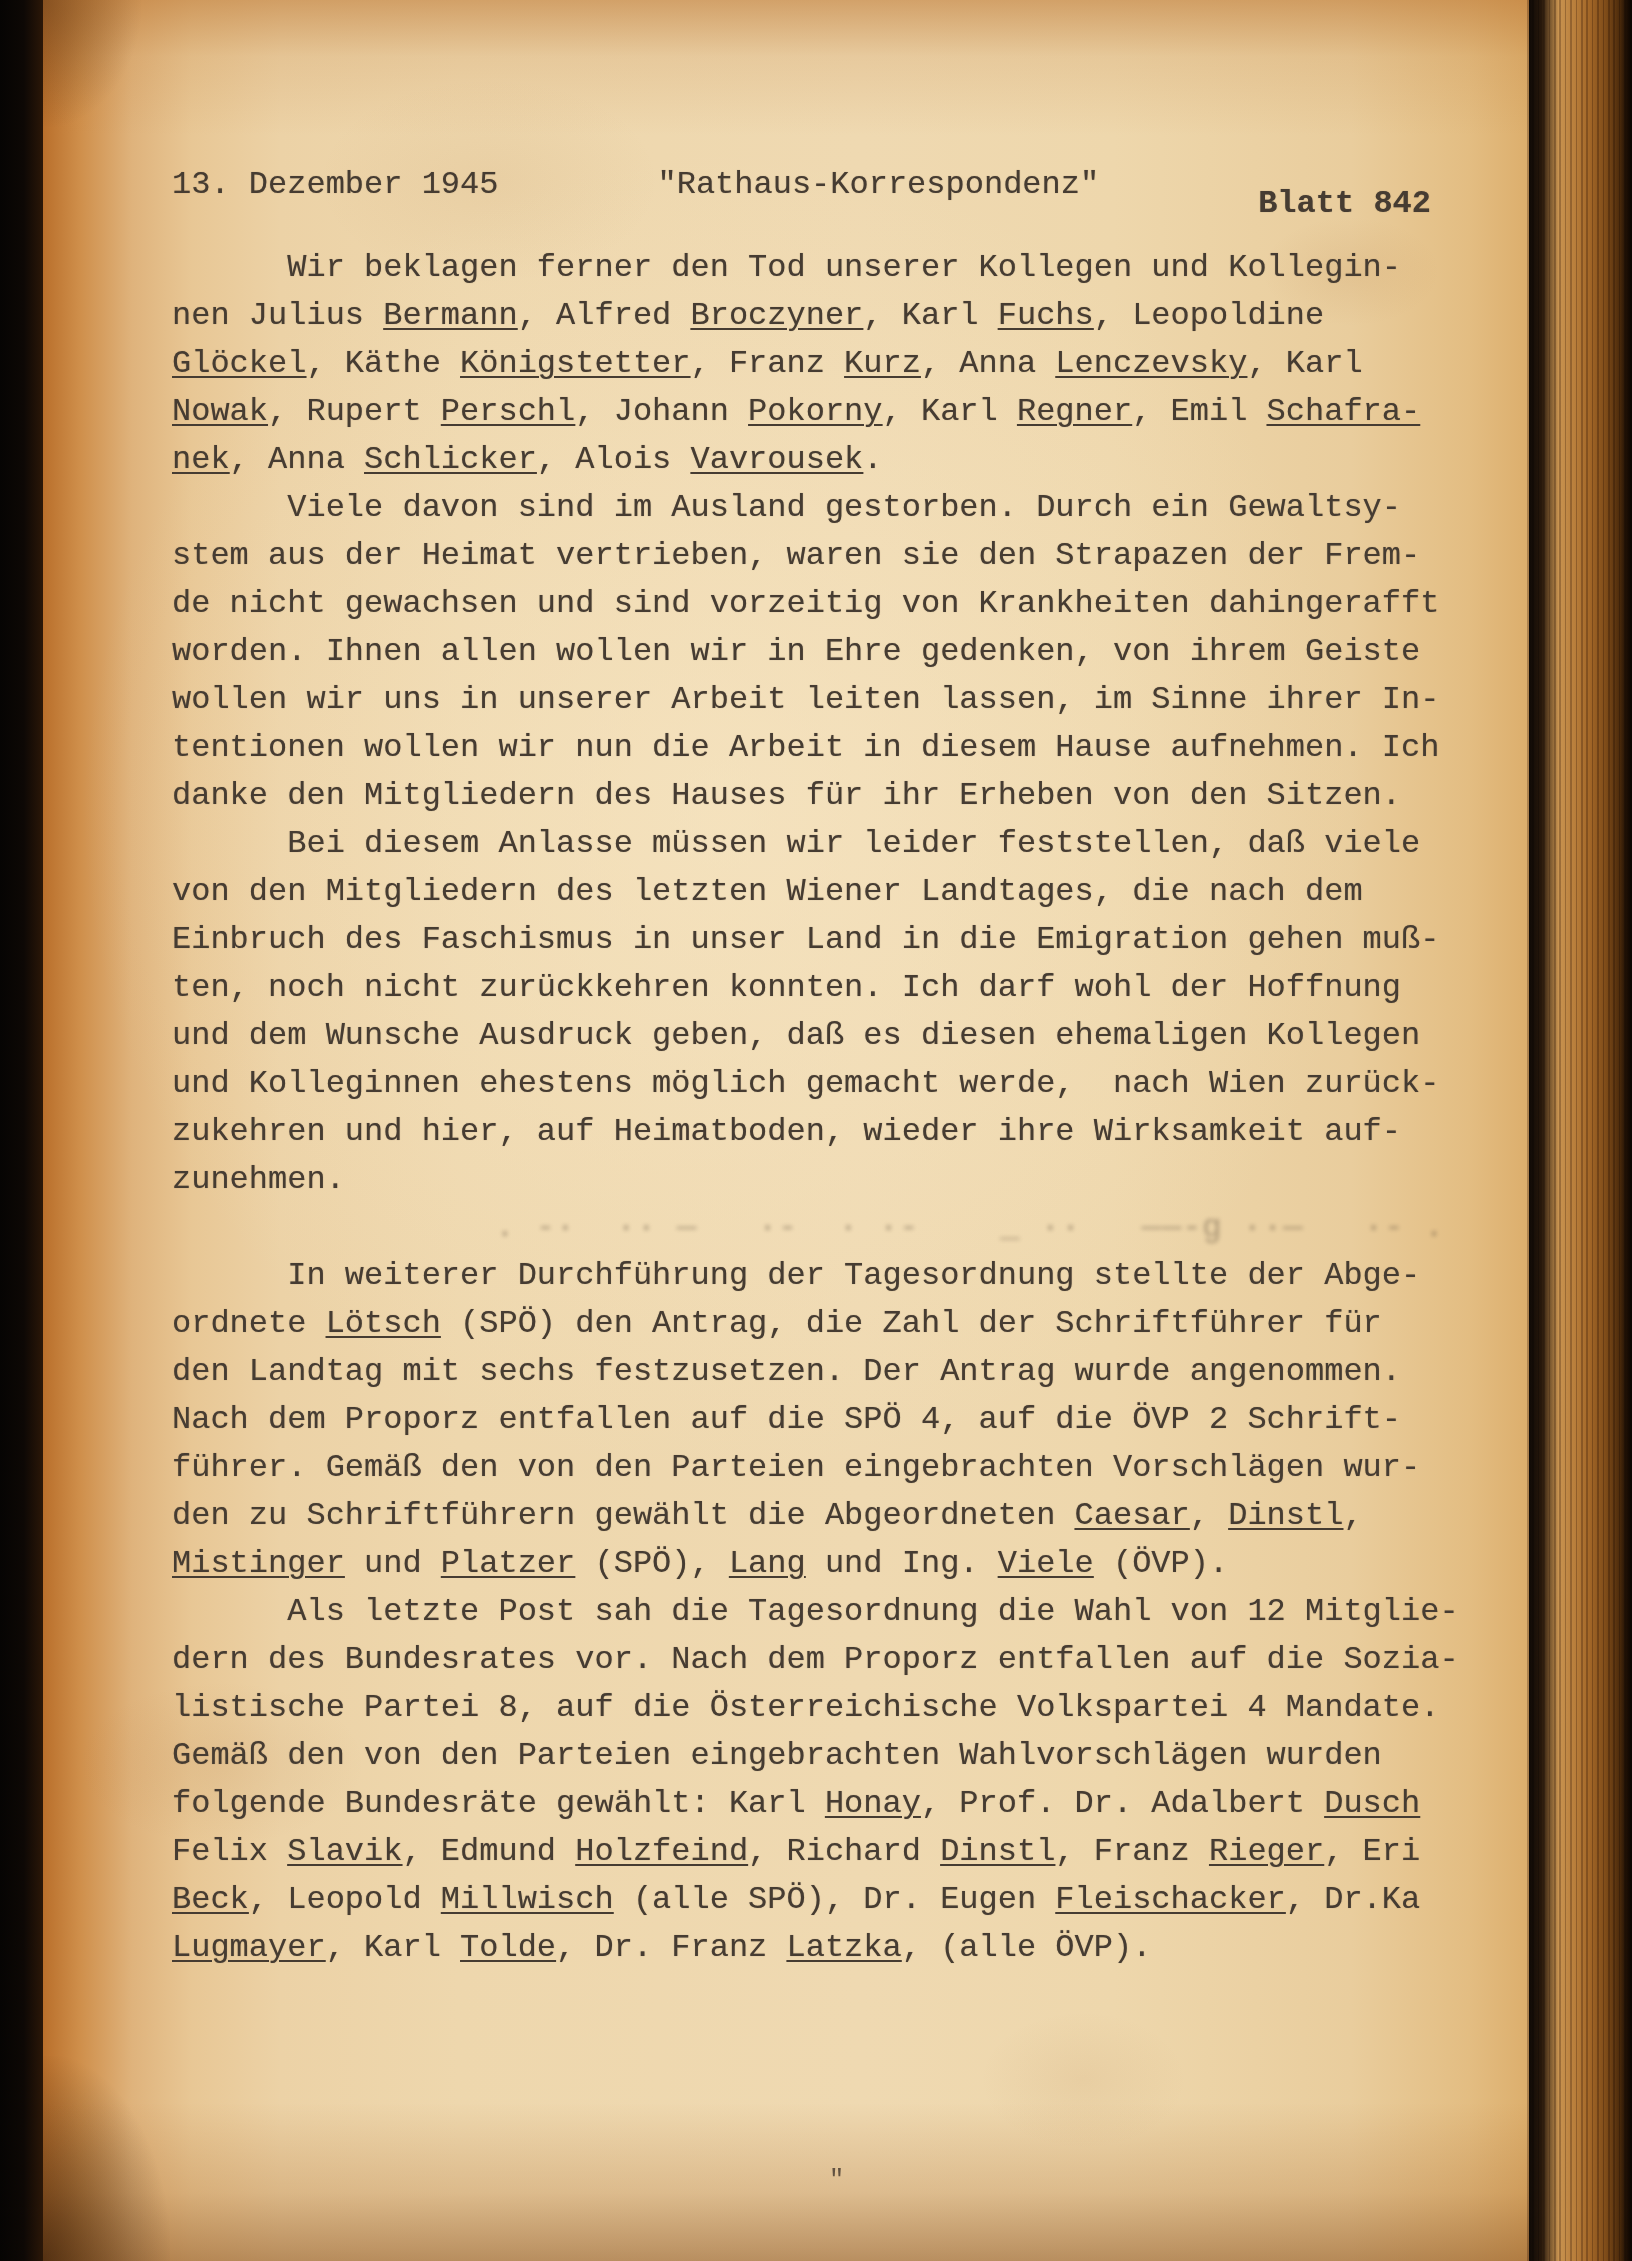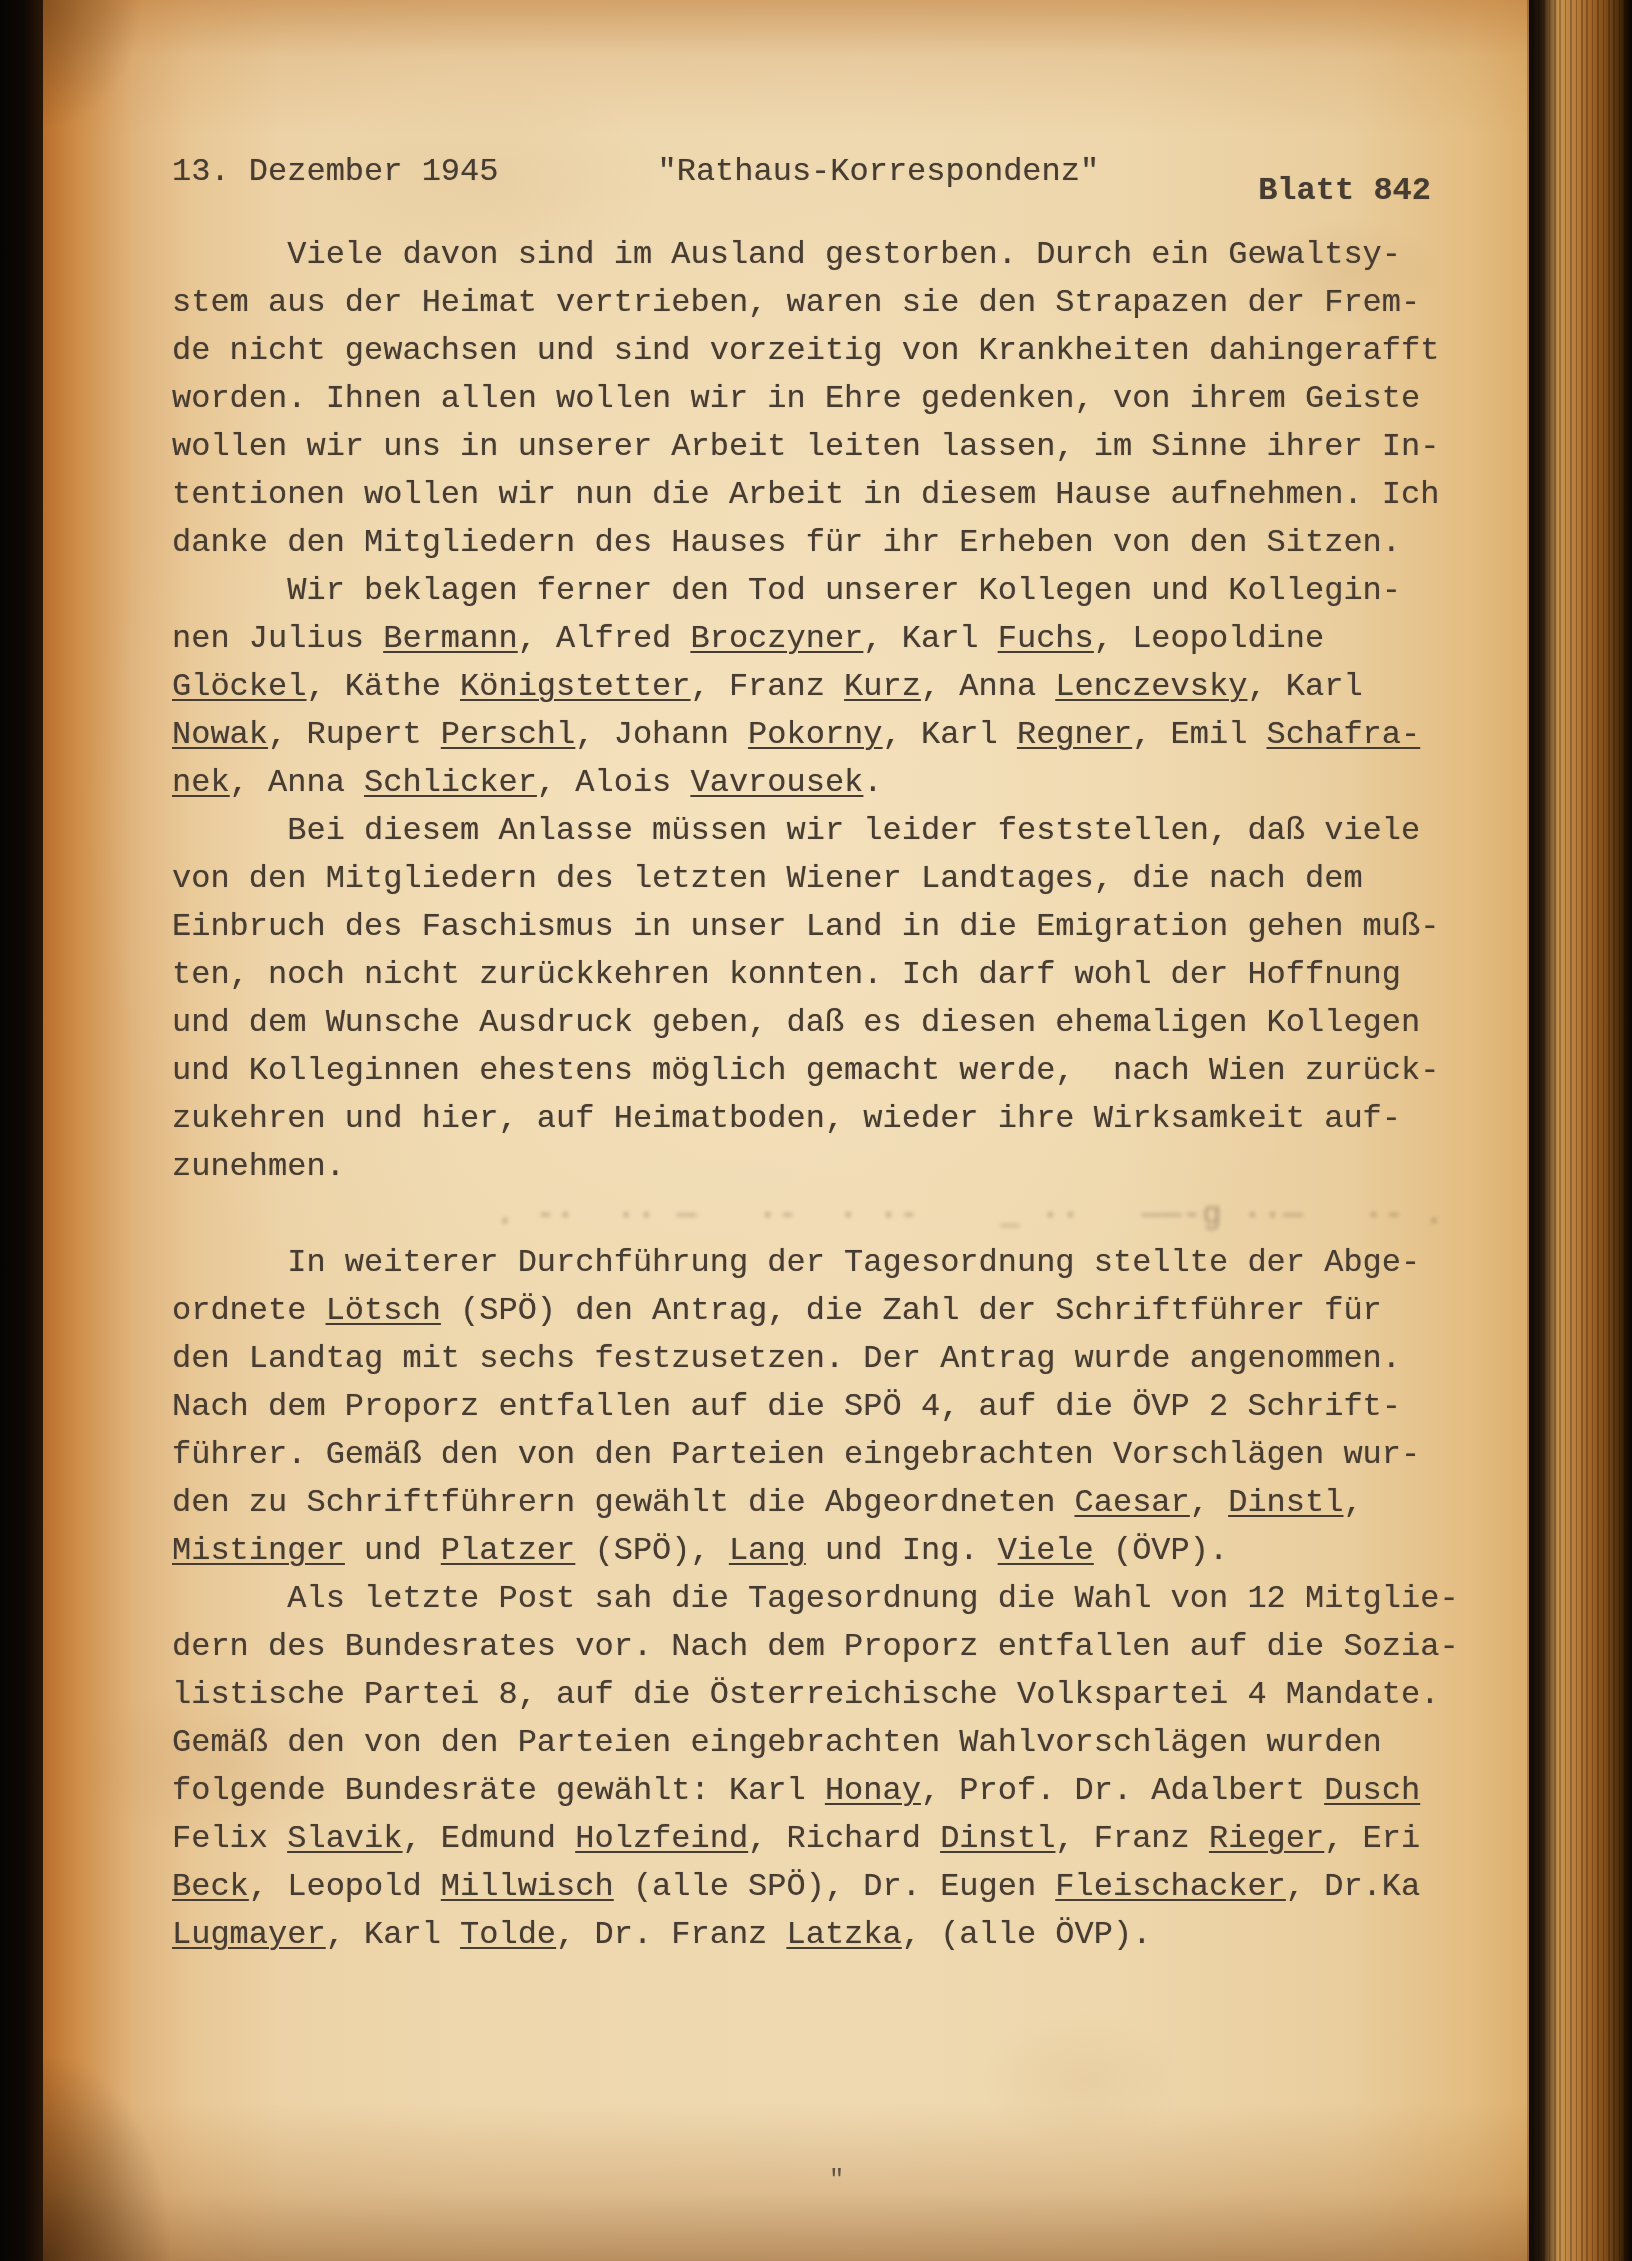--- a/index.html
+++ b/index.html
@@ -82,21 +82,21 @@
   .corner-tl {
     position: absolute;
     left: 43px; top: 0;
     width: 98px; height: 127px;
     background: radial-gradient(ellipse at 0% 0%, rgba(40,20,8,0.35), rgba(0,0,0,0) 72%);
     pointer-events: none;
   }
   
   .content {
     position: absolute;
-    left: 172px; top: 148px;
+    left: 172px; top: 161px;
     width: 1332px;
     color: #463c32;
     font-size: 32px;
     line-height: 48px;
     text-shadow: 0 0 1px rgba(70,58,45,0.45);
   }
   .header {
     display: flex;
     justify-content: space-between;
     align-items: flex-start;
@@ -140,32 +140,32 @@
   <div class="corner-bl"></div>
   <div class="stack"></div>
 
   <div class="content">
     <div class="header">
       <span class="date">13. Dezember 1945</span>
       <span class="title">"Rathaus-Korrespondenz"</span>
       <span class="sheet">Blatt 842</span>
     </div>
 
+    <p class="para"><span>      Wir beklagen ferner den Tod unserer Kollegen und Kollegin-
+nen Julius </span><span class="u">Bermann</span><span>, Alfred </span><span class="u">Broczyner</span><span>, Karl </span><span class="u">Fuchs</span><span>, Leopoldine
+</span><span class="u">Glöckel</span><span>, Käthe </span><span class="u">Königstetter</span><span>, Franz </span><span class="u">Kurz</span><span>, Anna </span><span class="u">Lenczevsky</span><span>, Karl
+</span><span class="u">Nowak</span><span>, Rupert </span><span class="u">Perschl</span><span>, Johann </span><span class="u">Pokorny</span><span>, Karl </span><span class="u">Regner</span><span>, Emil </span><span class="u">Schafra-</span><span>
+</span><span class="u">nek</span><span>, Anna </span><span class="u">Schlicker</span><span>, Alois </span><span class="u">Vavrousek</span><span>.</span></p>
     <p class="para"><span>      Viele davon sind im Ausland gestorben. Durch ein Gewaltsy-
 stem aus der Heimat vertrieben, waren sie den Strapazen der Frem-
 de nicht gewachsen und sind vorzeitig von Krankheiten dahingerafft
 worden. Ihnen allen wollen wir in Ehre gedenken, von ihrem Geiste
 wollen wir uns in unserer Arbeit leiten lassen, im Sinne ihrer In-
 tentionen wollen wir nun die Arbeit in diesem Hause aufnehmen. Ich
 danke den Mitgliedern des Hauses für ihr Erheben von den Sitzen.</span></p>
-    <p class="para"><span>      Wir beklagen ferner den Tod unserer Kollegen und Kollegin-
-nen Julius </span><span class="u">Bermann</span><span>, Alfred </span><span class="u">Broczyner</span><span>, Karl </span><span class="u">Fuchs</span><span>, Leopoldine
-</span><span class="u">Glöckel</span><span>, Käthe </span><span class="u">Königstetter</span><span>, Franz </span><span class="u">Kurz</span><span>, Anna </span><span class="u">Lenczevsky</span><span>, Karl
-</span><span class="u">Nowak</span><span>, Rupert </span><span class="u">Perschl</span><span>, Johann </span><span class="u">Pokorny</span><span>, Karl </span><span class="u">Regner</span><span>, Emil </span><span class="u">Schafra-</span><span>
-</span><span class="u">nek</span><span>, Anna </span><span class="u">Schlicker</span><span>, Alois </span><span class="u">Vavrousek</span><span>.</span></p>
     <p class="para"><span>      Bei diesem Anlasse müssen wir leider feststellen, daß viele
 von den Mitgliedern des letzten Wiener Landtages, die nach dem
 Einbruch des Faschismus in unser Land in die Emigration gehen muß-
 ten, noch nicht zurückkehren konnten. Ich darf wohl der Hoffnung
 und dem Wunsche Ausdruck geben, daß es diesen ehemaligen Kollegen
 und Kolleginnen ehestens möglich gemacht werde,  nach Wien zurück-
 zukehren und hier, auf Heimatboden, wieder ihre Wirksamkeit auf-
 zunehmen.</span></p>
     <p class="smudge">                . -·  ·· —   ·-  · ·-    _ ··   ——-g ··—   ·- .</p>
     <p class="para"><span>      In weiterer Durchführung der Tagesordnung stellte der Abge-

